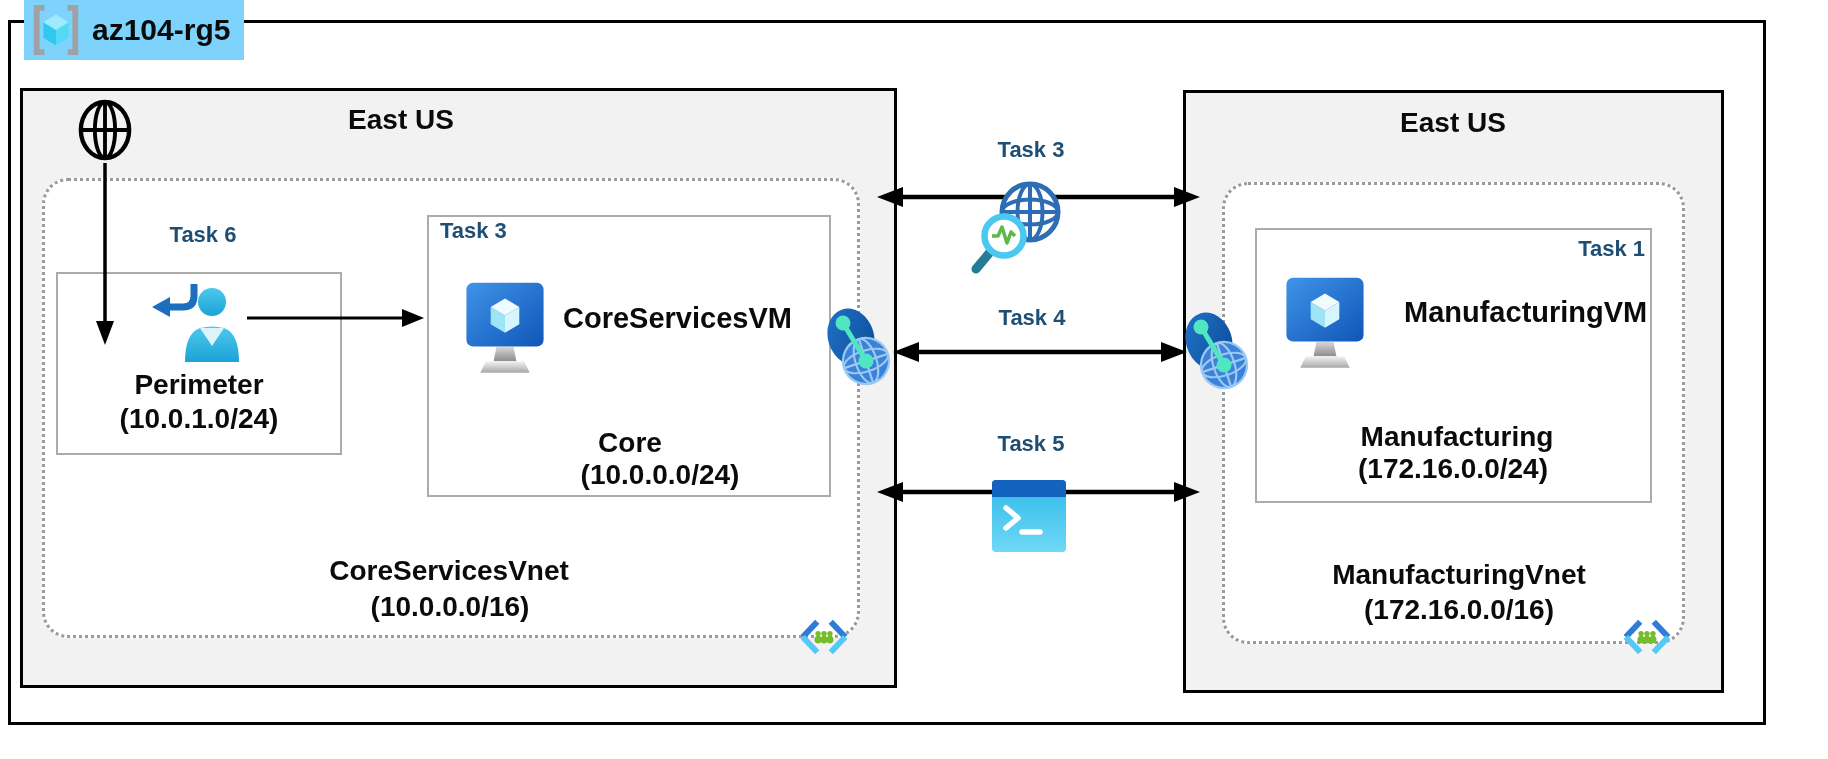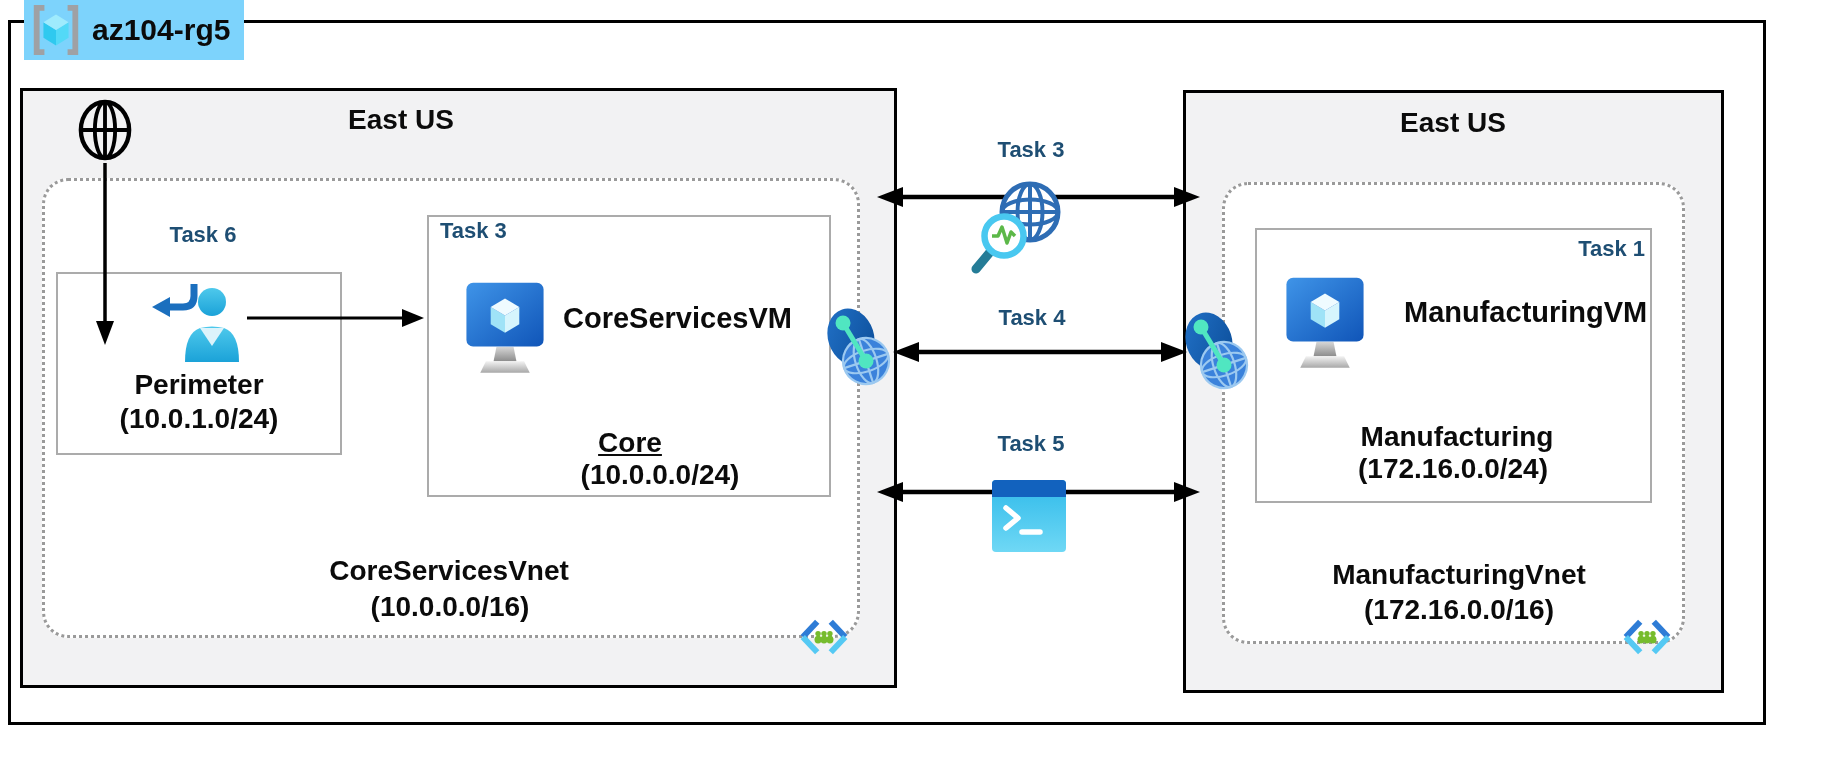--- a/index.html
+++ b/index.html
@@ -259,21 +259,21 @@
   <div class="abs txt task-lbl" style="left:440px;top:220px;">Task 3</div>
   <div class="abs txt task-lbl rctr" style="left:1645px;top:249px;">Task 1</div>
   <div class="abs txt task-lbl ctr" style="left:1031px;top:150px;">Task 3</div>
   <div class="abs txt task-lbl ctr" style="left:1032px;top:318px;">Task 4</div>
   <div class="abs txt task-lbl ctr" style="left:1031px;top:444px;">Task 5</div>
 
   <div class="abs txt t28 ctr" style="left:199px;top:385px;">Perimeter</div>
   <div class="abs txt t28 ctr" style="left:199px;top:419px;">(10.0.1.0/24)</div>
 
   <div class="abs txt t29 vctr" style="left:563px;top:318px;">CoreServicesVM</div>
-  <div class="abs txt t28 ctr" style="left:630px;top:443px;text-decoration:underline;">Core</div>
+  <div class="abs txt t28 ctr" style="left:630px;top:443px;">Core</div>
   <div class="abs txt t28 ctr" style="left:660px;top:475px;">(10.0.0.0/24)</div>
 
   <div class="abs txt t28 ctr" style="left:449px;top:571px;">CoreServicesVnet</div>
   <div class="abs txt t28 ctr" style="left:450px;top:607px;">(10.0.0.0/16)</div>
 
   <div class="abs txt t29 vctr" style="left:1378px;top:312px;margin-left:26px;">ManufacturingVM</div>
   <div class="abs txt t28 ctr" style="left:1457px;top:437px;">Manufacturing</div>
   <div class="abs txt t28 ctr" style="left:1453px;top:469px;">(172.16.0.0/24)</div>
 
   <div class="abs txt t28 ctr" style="left:1459px;top:575px;">ManufacturingVnet</div>

